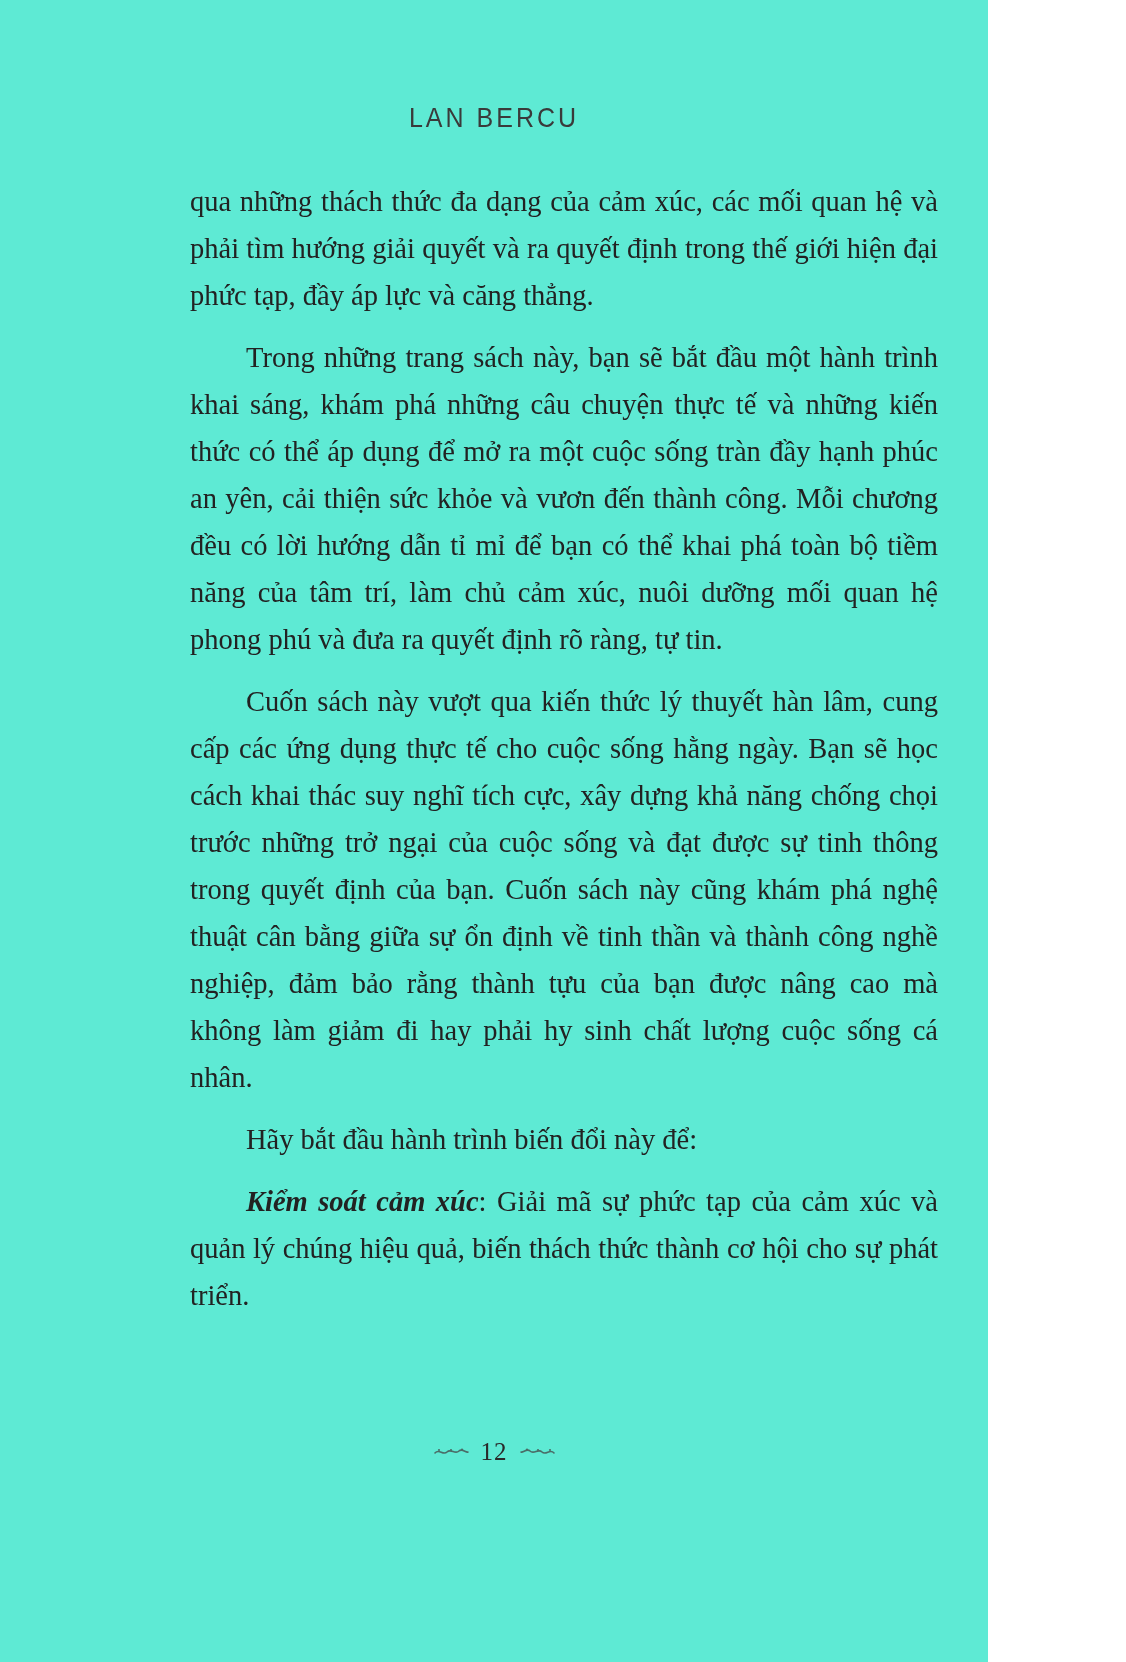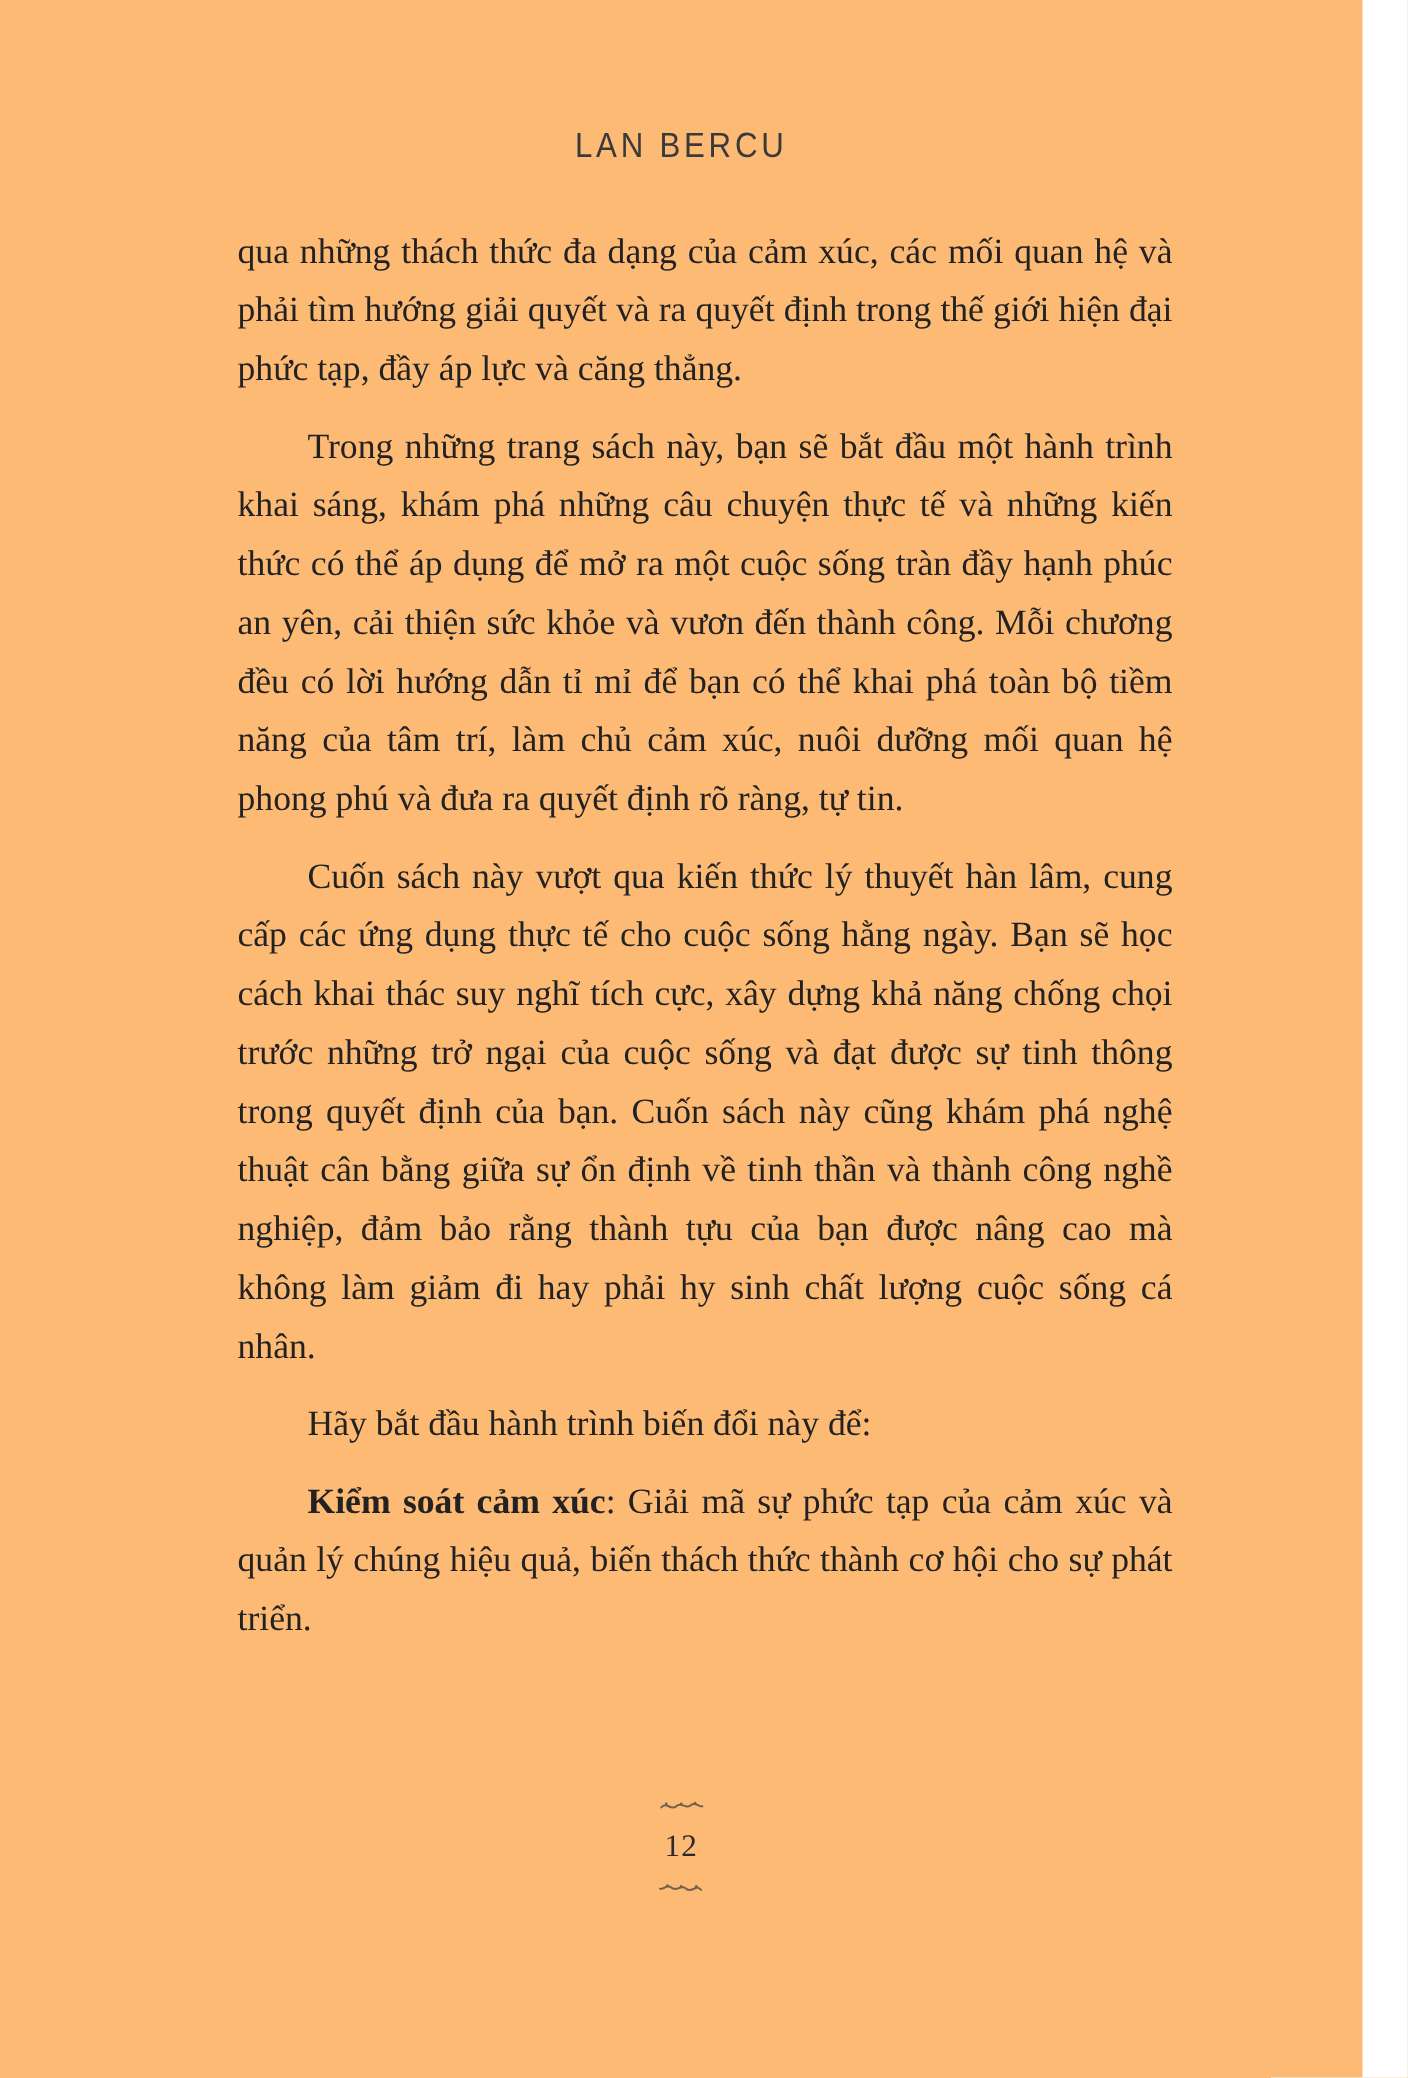--- a/index.html
+++ b/index.html
@@ -9,23 +9,23 @@
   body {
     width: 1126px;
     height: 1662px;
     position: relative;
     font-family: "Liberation Serif", "DejaVu Serif", serif;
     color: #1c1c1c;
     overflow: hidden;
   }
   .page {
     position: relative;
-    width: 1090px;
+    width: 988px;
     height: 1662px;
-    background: #fdba74;
+    background: #5eead4;
   }
   .running-head {
     position: absolute;
     top: 103px;
     left: 0;
     width: 100%;
     text-align: center;
     font-family: "Liberation Sans", "DejaVu Sans", sans-serif;
     font-size: 25px;
     font-weight: 400;
@@ -45,31 +45,31 @@
     margin-left: 20px;
   }
   .text-block p {
     margin-bottom: 15px;
   }
   .text-block p.indent {
     text-indent: 56px;
   }
   .lead {
     font-weight: bold;
+    font-style: italic;
   }
   .footer {
     position: absolute;
     top: 1438px;
     left: 0;
     width: 100%;
     display: flex;
     justify-content: center;
     align-items: center;
     gap: 12px;
-    flex-direction: column;
   }
   .page-number {
     font-size: 25px;
     color: #2a2a2a;
     letter-spacing: 1px;
   }
   .ornament {
     display: inline-block;
     width: 36px;
     height: 14px;

